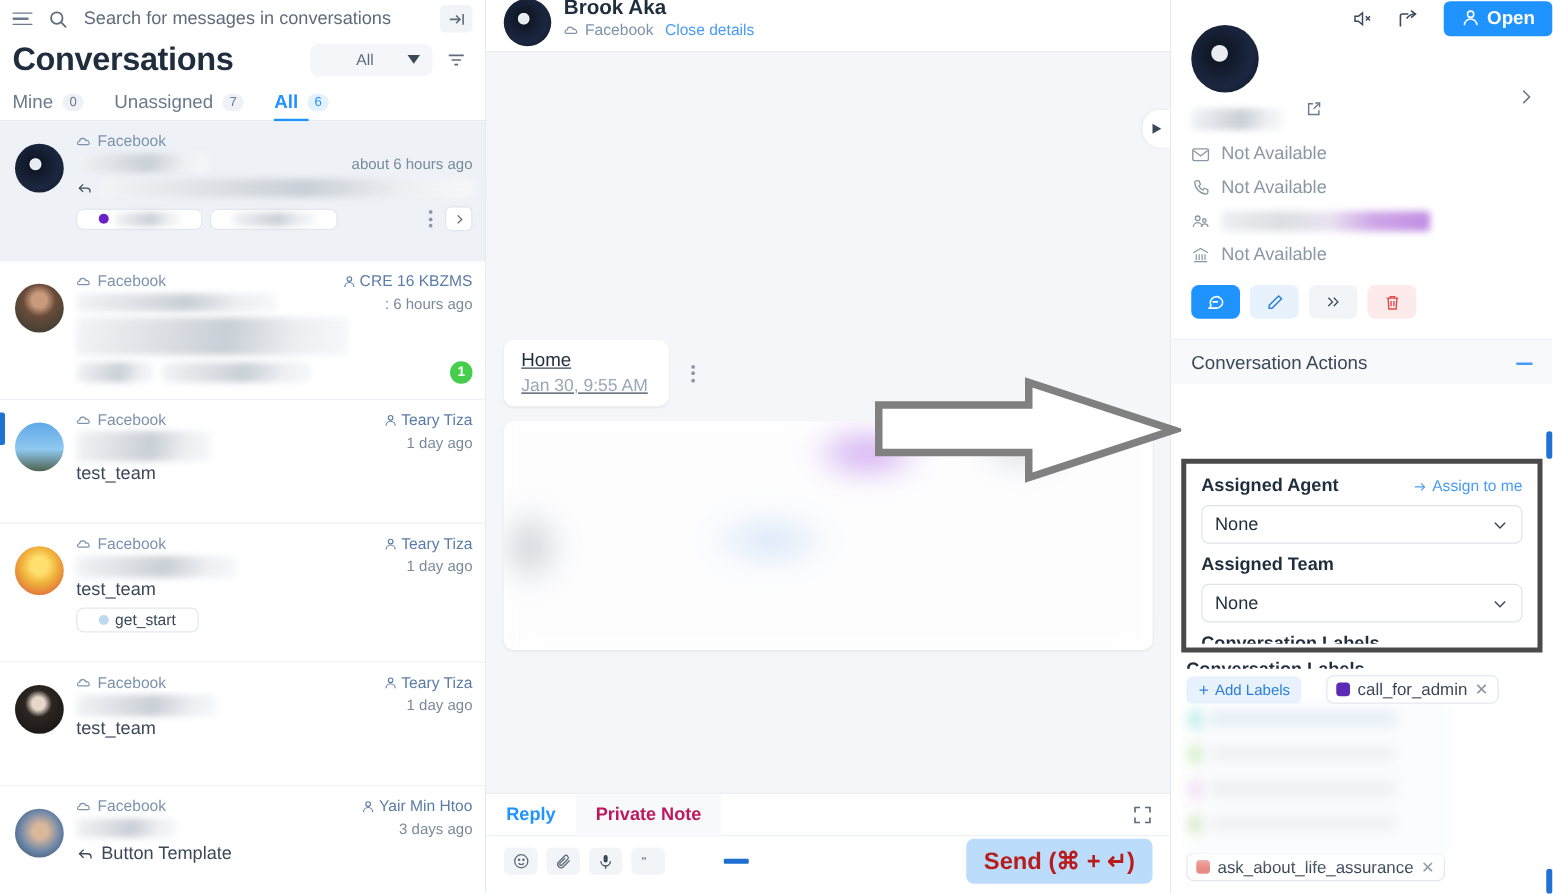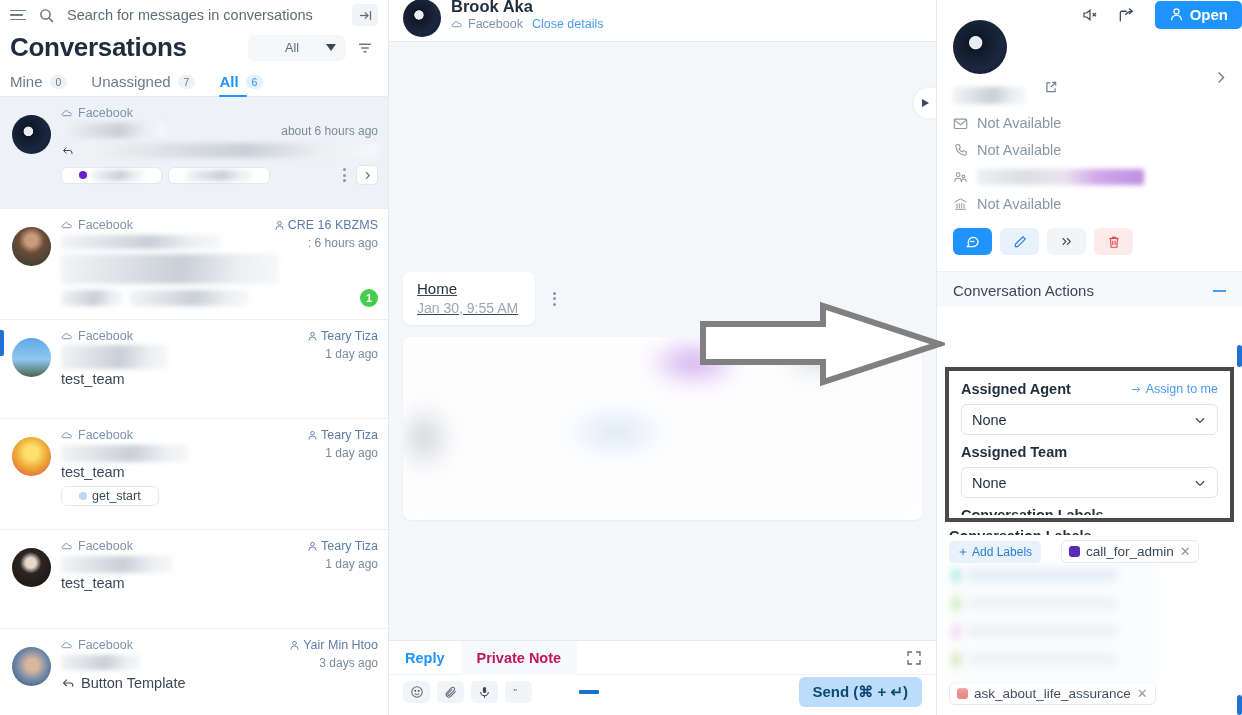--- a/index.html
+++ b/index.html
@@ -116,21 +116,21 @@
   .expand-ico { margin-left: auto; margin-right: 14px; cursor: pointer; width: 16px; height: 16px; }
   .ph-area { padding: 12px 14px 0; position: relative; height: 54px; }
   .ph-txt { font-size: 15.5px; color: #b6bfc9; line-height: 1.25; }
   .mini-scroll { position: absolute; right: 6px; top: 8px; width: 13px; height: 44px;
                  background: #f1f3f6; border: 1px solid #e3e7ec; display: flex; flex-direction: column;
                  align-items: center; justify-content: space-between; cursor: pointer; }
   .mini-scroll .thumb { width: 11px; height: 14px; background: #c3c9d1; }
   .comp-bottom { display: flex; align-items: center; gap: 7px; padding: 2px 14px 8px; }
   .cbtn { width: 27px; height: 22px; border-radius: 5px; background: #f2f5f8; display: flex;
           align-items: center; justify-content: center; cursor: pointer; }
-  .send-btn { margin-left: auto; background: #bcdcfb; color: #0c4a6e; font-size: 15px; font-weight: 700;
+  .send-btn { margin-left: auto; background: #bcdcfb; color: #b91c1c; font-size: 19px; font-weight: 700;
               border-radius: 6px; padding: 6px 14px; cursor: pointer; white-space: nowrap; }
   .blue-tick { width: 20px; height: 4px; background: #1f6fd0; border-radius: 1px; margin: 0 40px; }
 
   
   .right-col { width: 305px; flex: 0 0 305px; height: 715px; background: #fff; display: flex;
                flex-direction: column; position: relative; }
   .top-actions { position: absolute; right: 0; top: 0; height: 30px; display: flex; align-items: center;
                  gap: 18px; padding-left: 16px; z-index: 6; background: #fff; }
   .ta-ico { cursor: pointer; display: flex; align-items: center; }
   .open-btn { background: #1f93ff; color: #fff; font-size: 15px; font-weight: 700; border-radius: 5px;

